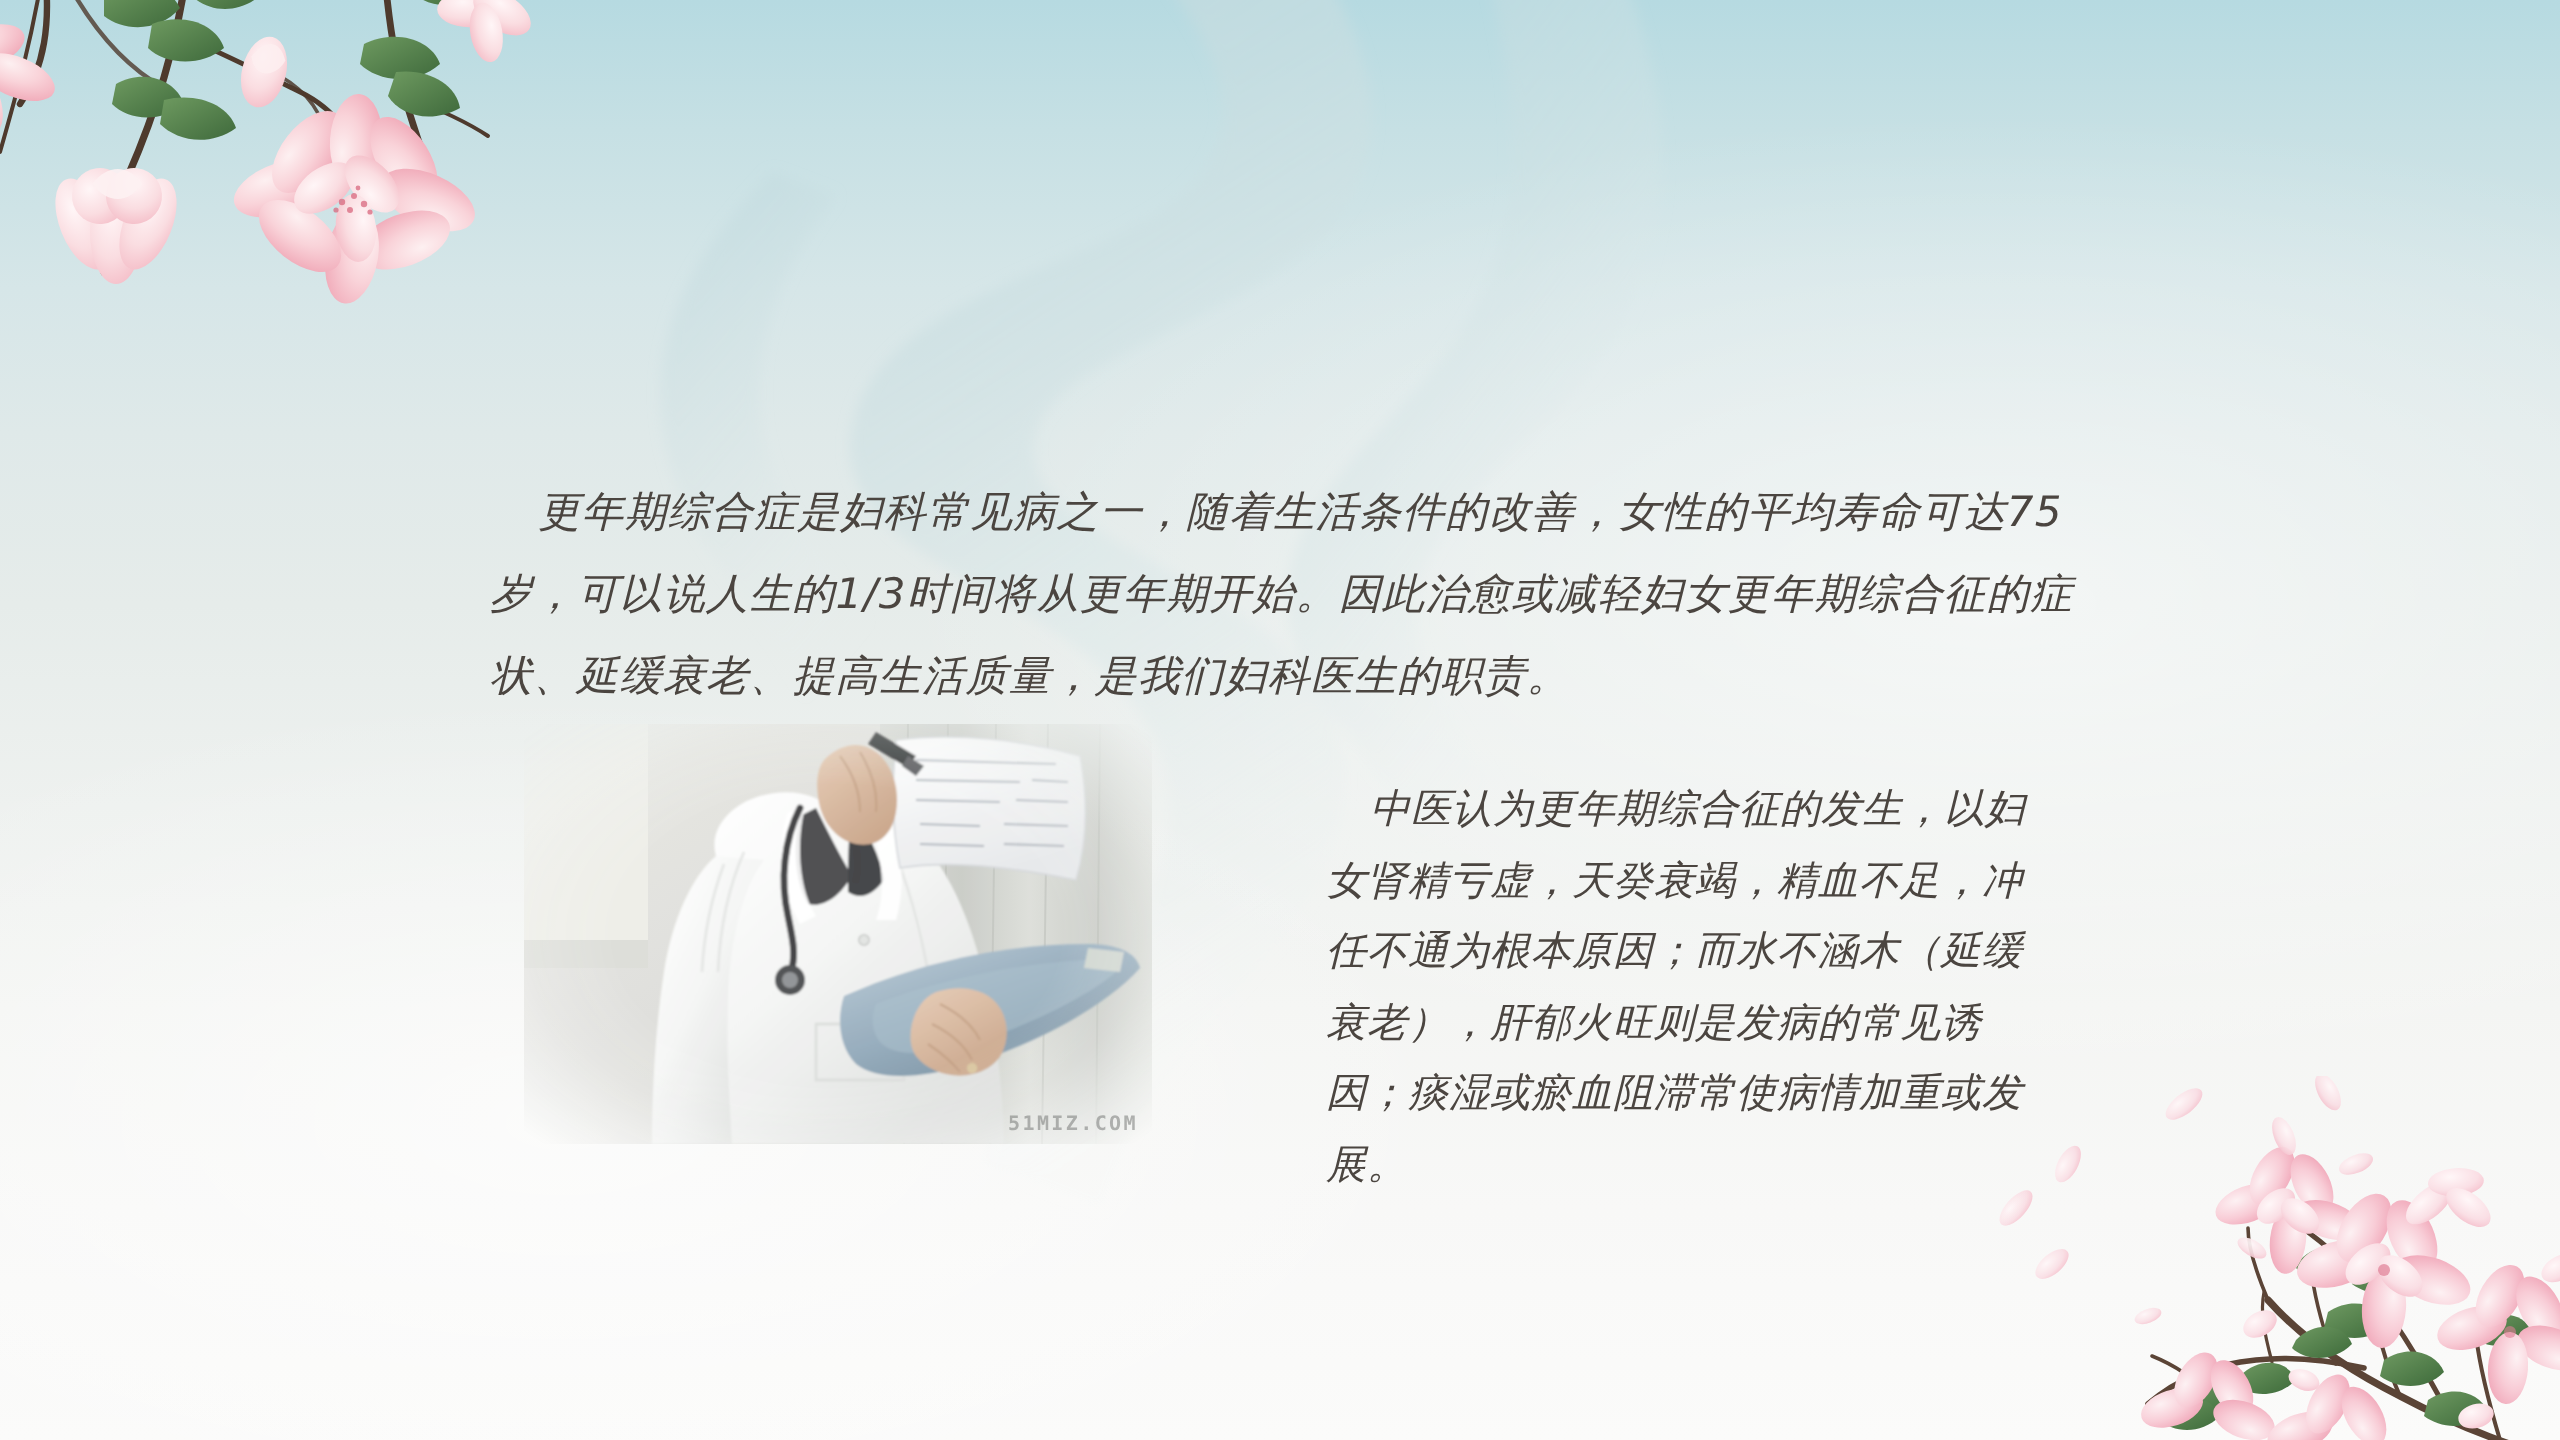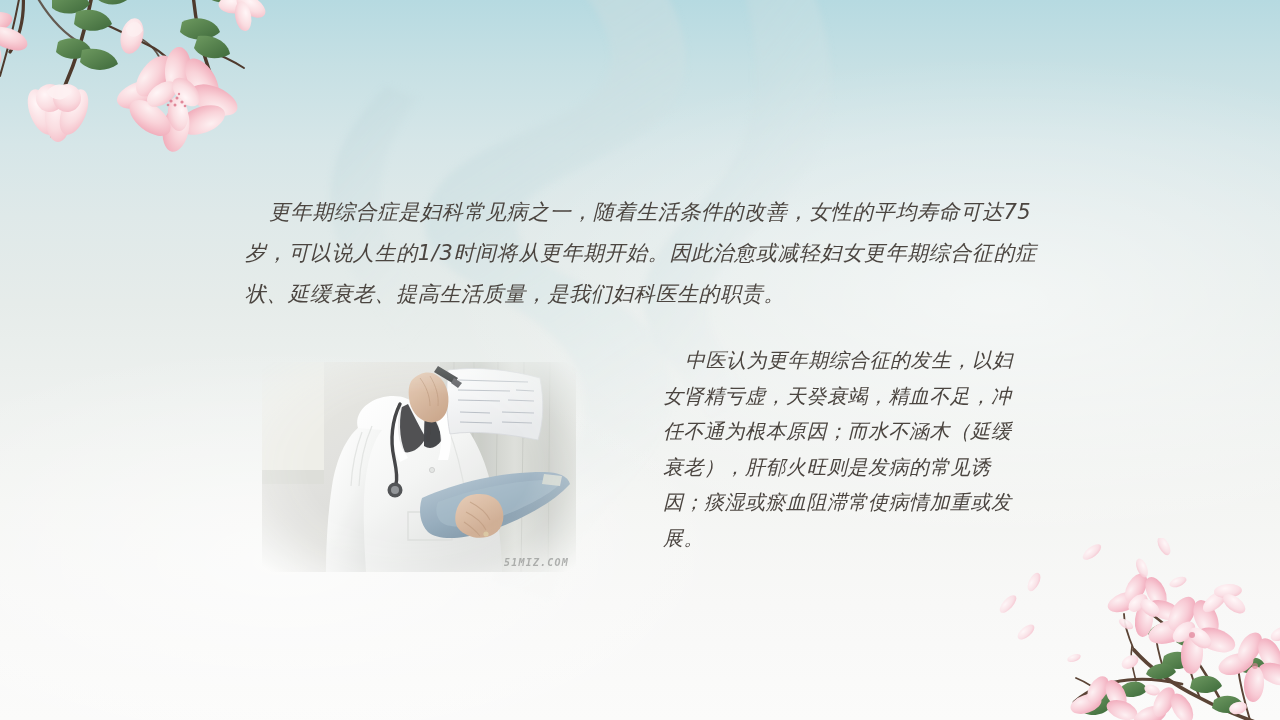--- a/index.html
+++ b/index.html
@@ -61,31 +61,31 @@
   }
   .photo svg { display:block; width:100%; height:100%; }
   .photo .wm {
     position:absolute;
     right:7px; bottom:4px;
     font-family:"DejaVu Sans Mono","Liberation Mono",monospace;
     font-size:10px;
     letter-spacing:1.2px;
     color:rgba(120,122,120,.55);
     font-weight:700;
-    font-style:italic;
   }
 
   
   .para {
     position:absolute;
     color:#4b4540;
     font-family:"DejaVu Sans","Liberation Sans",sans-serif;
     font-style:italic;
     font-weight:500;
     white-space:pre-wrap;
+    margin-top:44px;
   }
   #para-top {
     left:245px; top:192px;
     width:820px;
     font-size:21px;
     line-height:41px;
     letter-spacing:.6px;
     text-indent:24px;
   }
   #para-bottom {

